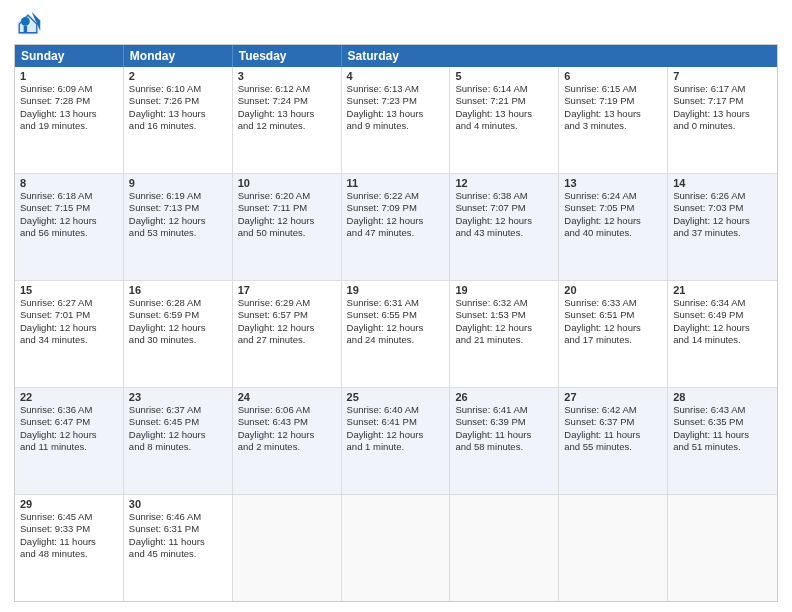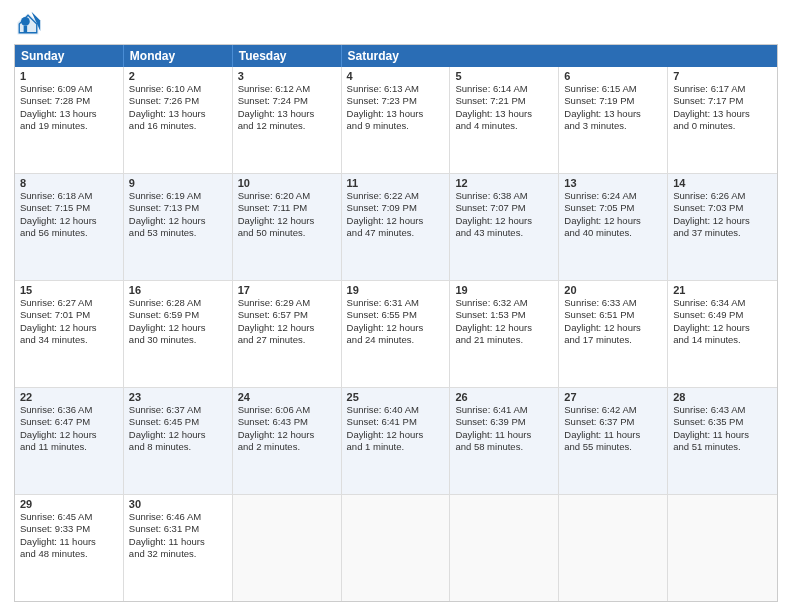--- a/index.html
+++ b/index.html
@@ -351,21 +351,21 @@
             <span class="cell-line">Sunrise: 6:45 AM</span>
             <span class="cell-line">Sunset: 9:33 PM</span>
             <span class="cell-line">Daylight: 11 hours</span>
             <span class="cell-line">and 48 minutes.</span>
           </div>
           <div class="cal-cell">
             <span class="day-num">30</span>
             <span class="cell-line">Sunrise: 6:46 AM</span>
             <span class="cell-line">Sunset: 6:31 PM</span>
             <span class="cell-line">Daylight: 11 hours</span>
-            <span class="cell-line">and 32 minutes.</span>
+            <span class="cell-line">and 45 minutes.</span>
           </div>
           <div class="cal-cell empty"></div>
           <div class="cal-cell empty"></div>
           <div class="cal-cell empty"></div>
           <div class="cal-cell empty"></div>
           <div class="cal-cell empty"></div>
         </div>
       </div>
   </div>
 </div>

